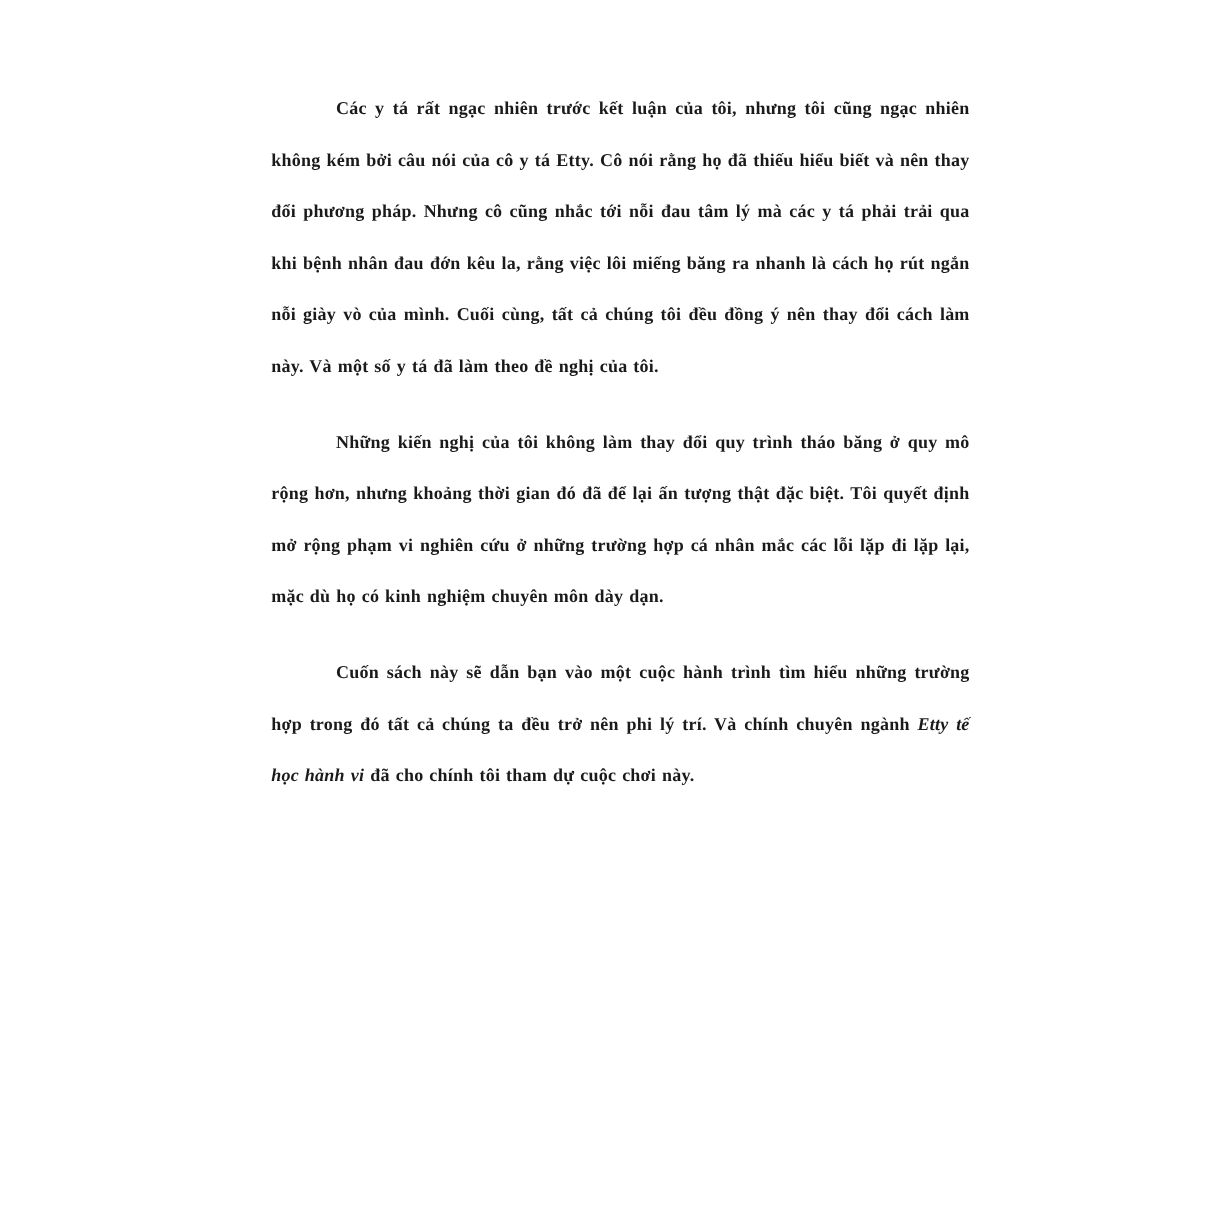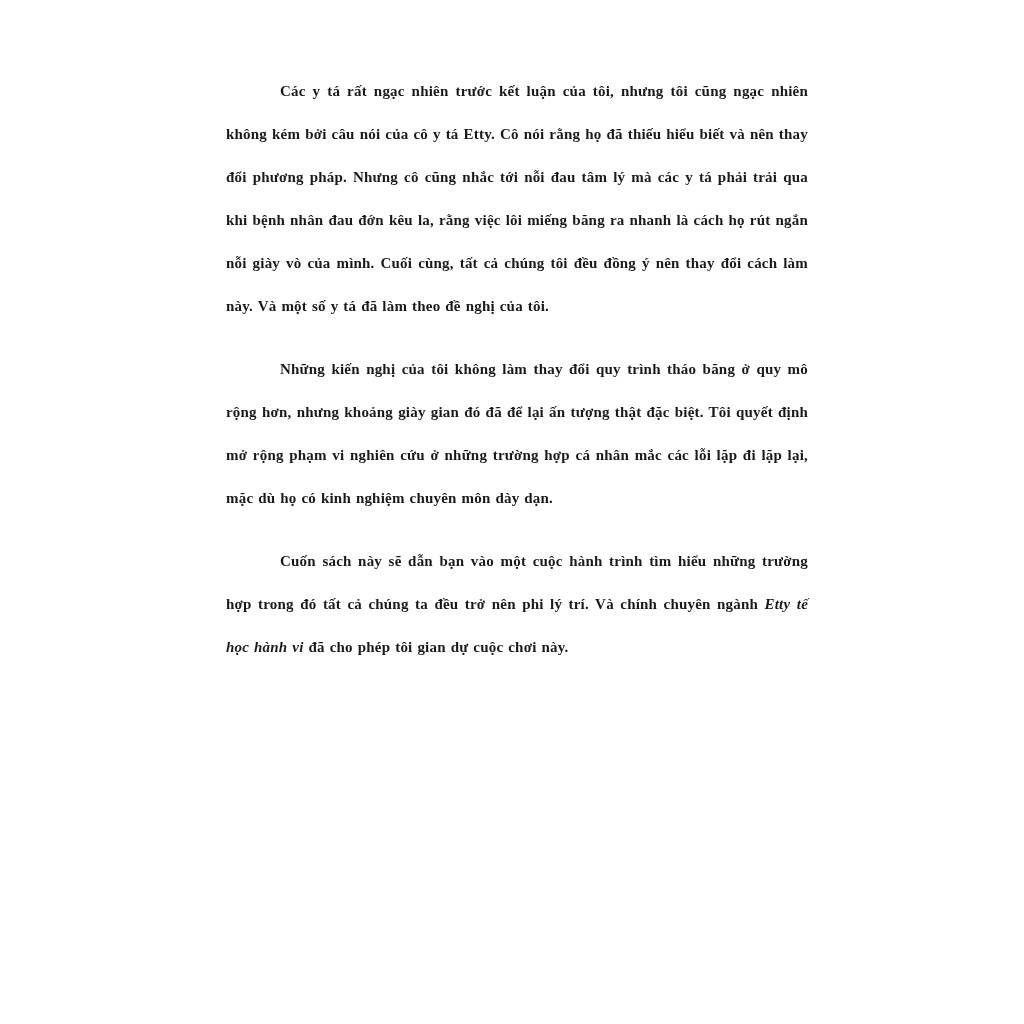--- a/index.html
+++ b/index.html
@@ -40,18 +40,18 @@
   }
 </style>
 </head>
 <body>
 
 <div class="page">
   <div class="text-block">
 
     <p class="para">Các y tá rất ngạc nhiên trước kết luận của tôi, nhưng tôi cũng ngạc nhiên không kém bởi câu nói của cô y tá Etty. Cô nói rằng họ đã thiếu hiểu biết và nên thay đổi phương pháp. Nhưng cô cũng nhắc tới nỗi đau tâm lý mà các y tá phải trải qua khi bệnh nhân đau đớn kêu la, rằng việc lôi miếng băng ra nhanh là cách họ rút ngắn nỗi giày vò của mình. Cuối cùng, tất cả chúng tôi đều đồng ý nên thay đổi cách làm này. Và một số y tá đã làm theo đề nghị của tôi.</p>
 
-    <p class="para">Những kiến nghị của tôi không làm thay đổi quy trình tháo băng ở quy mô rộng hơn, nhưng khoảng giày gian đó đã để lại ấn tượng thật đặc biệt. Tôi quyết định mở rộng phạm vi nghiên cứu ở những trường hợp cá nhân mắc các lỗi lặp đi lặp lại, mặc dù họ có  kinh nghiệm chuyên môn dày dạn.</p>
+    <p class="para">Những kiến nghị của tôi không làm thay đổi quy trình tháo băng ở quy mô rộng hơn, nhưng khoảng thời gian đó đã để lại ấn tượng thật đặc biệt. Tôi quyết định mở rộng phạm vi nghiên cứu ở những trường hợp cá nhân mắc các lỗi lặp đi lặp lại, mặc dù họ có  kinh nghiệm chuyên môn dày dạn.</p>
 
-    <p class="para"><span>Cuốn sách này sẽ dẫn bạn vào một cuộc hành trình tìm hiểu những trường hợp trong đó tất cả chúng ta đều trở nên phi lý trí. Và chính chuyên ngành </span><span class="italic-term">Etty tế học hành vi</span><span> đã cho phép tôi gian dự cuộc chơi này.</span></p>
+    <p class="para"><span>Cuốn sách này sẽ dẫn bạn vào một cuộc hành trình tìm hiểu những trường hợp trong đó tất cả chúng ta đều trở nên phi lý trí. Và chính chuyên ngành </span><span class="italic-term">Etty tế học hành vi</span><span> đã cho chính tôi tham dự cuộc chơi này.</span></p>
 
   </div>
 </div>
 
 </body></html>

